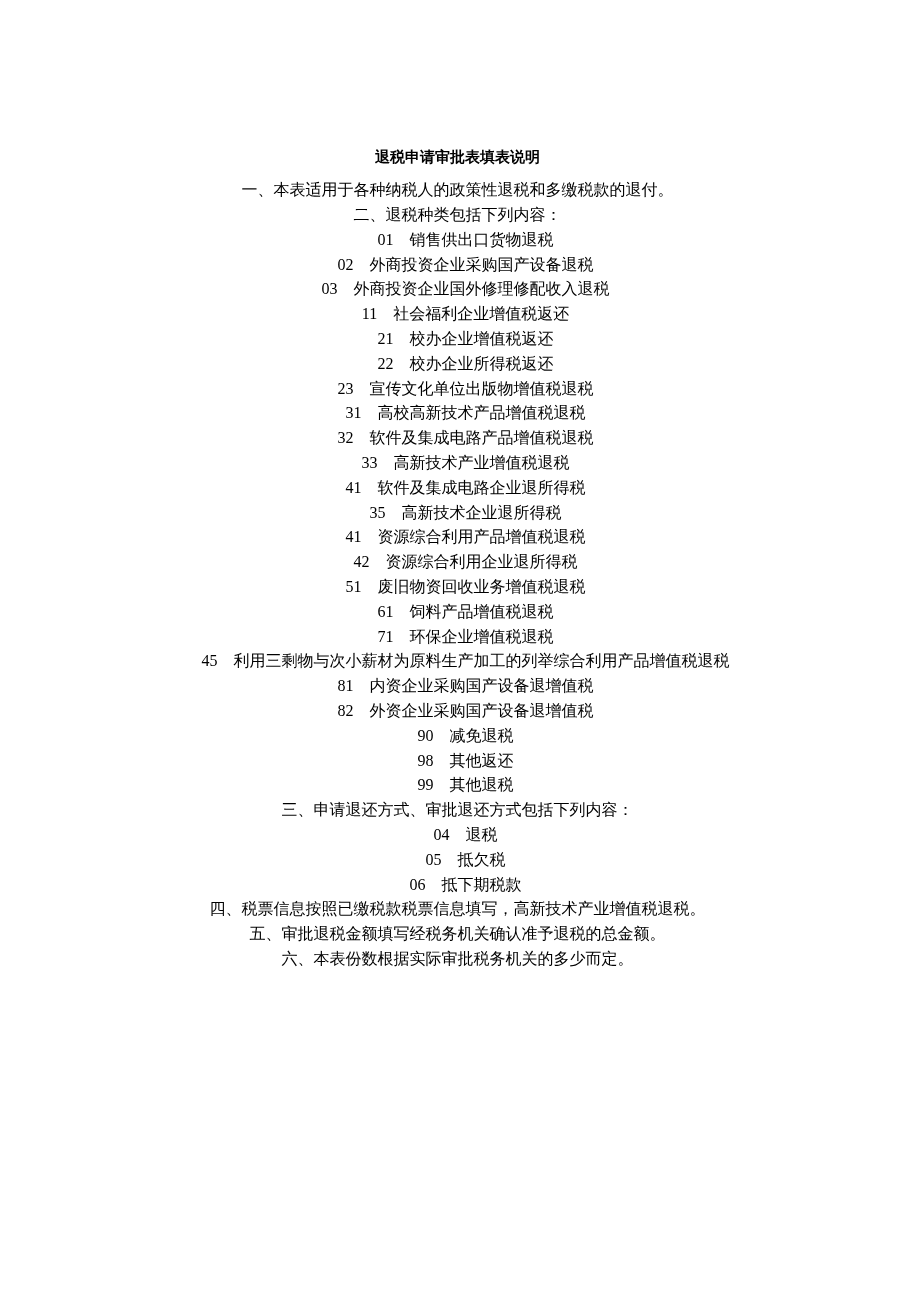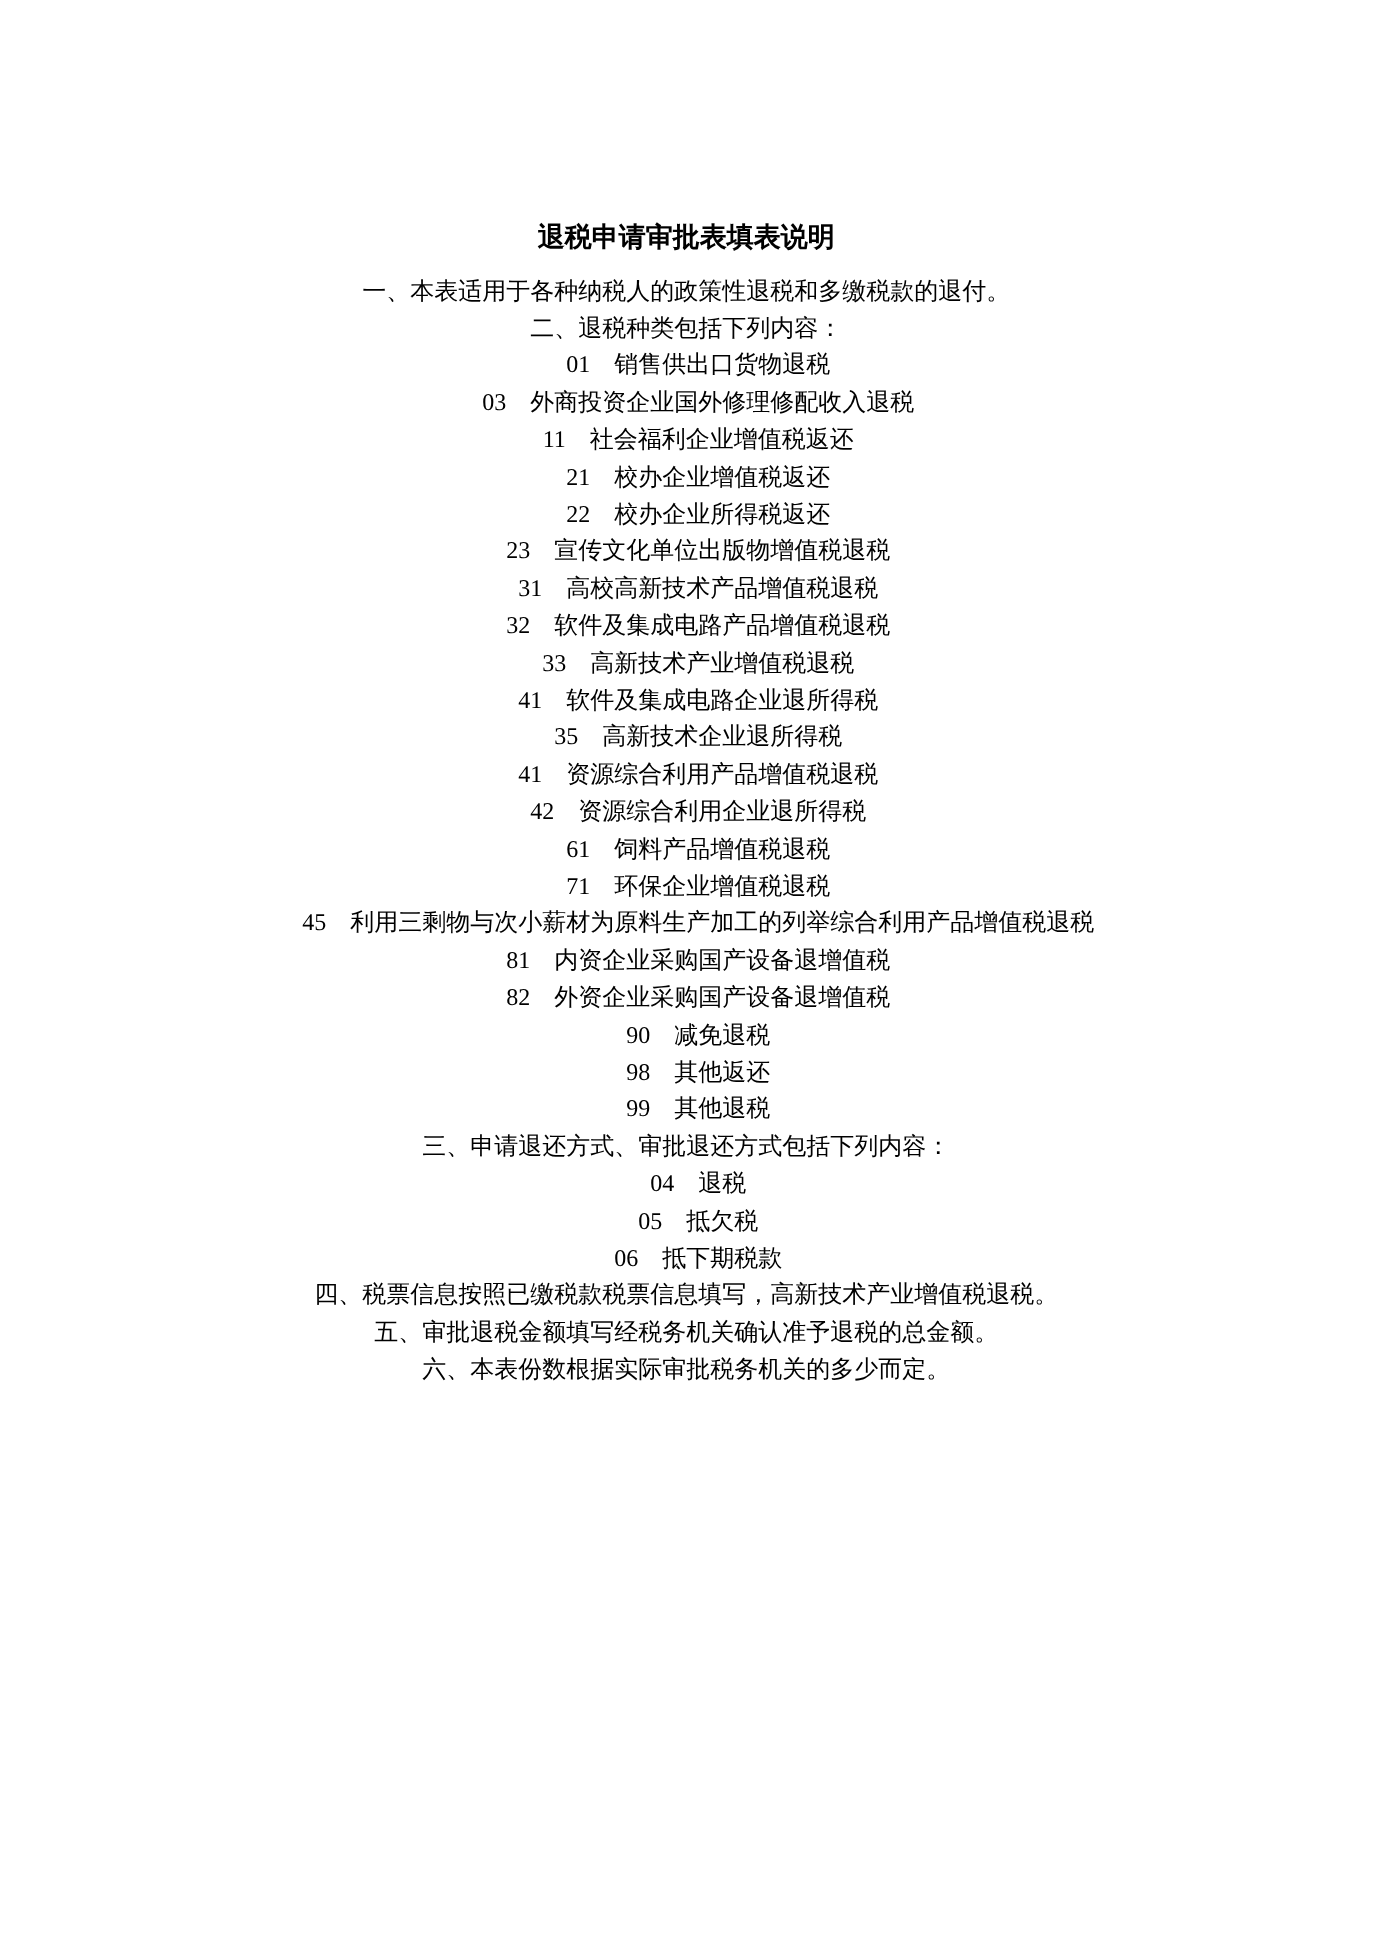--- a/index.html
+++ b/index.html
@@ -14,52 +14,54 @@
       font-size: 16px;
       color: #000000;
       line-height: 1.55;
       width: 920px;
       min-height: 1302px;
       padding: 145px 175px 0 170px;
     }
     h1 {
       font-family: "SimHei", "黑体", sans-serif;
       font-weight: bold;
-      font-size: 18px;
+      font-size: 15px;
       margin-bottom: 10px;
     }
     .section {
       margin: 0;
     }
     .code-line {
       white-space: pre;
     }
   </style>
 </head>
 <body>
 
 <h1>退税申请审批表填表说明</h1>
 
 <div class="section">一、本表适用于各种纳税人的政策性退税和多缴税款的退付。</div>
 
 <div class="section">二、退税种类包括下列内容：</div>
 <div id="codes2">
     <div class="code-line">    01    销售供出口货物退税</div>
+    <div class="code-line">    02    外商投资企业采购国产设备退税</div>
     <div class="code-line">    03    外商投资企业国外修理修配收入退税</div>
     <div class="code-line">    11    社会福利企业增值税返还</div>
     <div class="code-line">    21    校办企业增值税返还</div>
     <div class="code-line">    22    校办企业所得税返还</div>
     <div class="code-line">    23    宣传文化单位出版物增值税退税</div>
     <div class="code-line">    31    高校高新技术产品增值税退税</div>
     <div class="code-line">    32    软件及集成电路产品增值税退税</div>
     <div class="code-line">    33    高新技术产业增值税退税</div>
     <div class="code-line">    41    软件及集成电路企业退所得税</div>
     <div class="code-line">    35    高新技术企业退所得税</div>
     <div class="code-line">    41    资源综合利用产品增值税退税</div>
     <div class="code-line">    42    资源综合利用企业退所得税</div>
+    <div class="code-line">    51    废旧物资回收业务增值税退税</div>
     <div class="code-line">    61    饲料产品增值税退税</div>
     <div class="code-line">    71    环保企业增值税退税</div>
     <div class="code-line">    45    利用三剩物与次小薪材为原料生产加工的列举综合利用产品增值税退税</div>
     <div class="code-line">    81    内资企业采购国产设备退增值税</div>
     <div class="code-line">    82    外资企业采购国产设备退增值税</div>
     <div class="code-line">    90    减免退税</div>
     <div class="code-line">    98    其他返还</div>
     <div class="code-line">    99    其他退税</div>
   </div>
 

